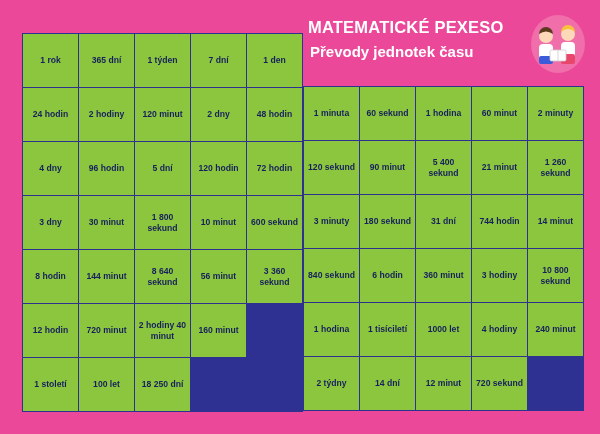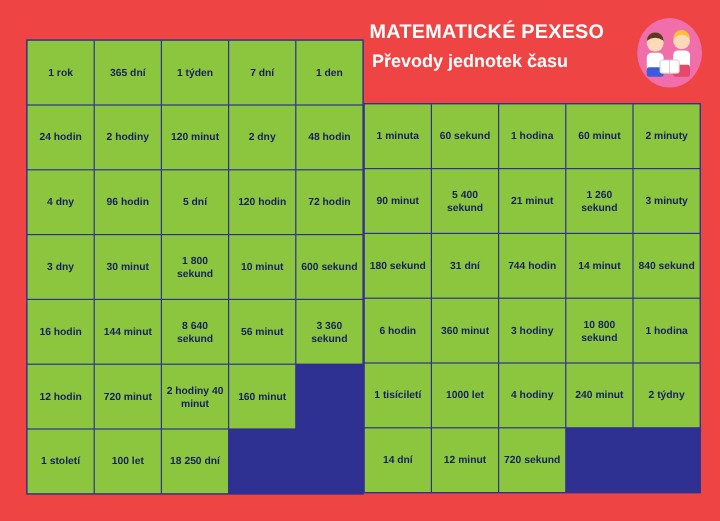--- a/index.html
+++ b/index.html
@@ -9,21 +9,21 @@
   body {
     width: 600px;
     height: 434px;
     background: #ffffff;
     font-family: "Liberation Sans", sans-serif;
   }
   .page {
     position: relative;
     width: 600px;
     height: 434px;
-    background: #ef4444;
+    background: #ec4899;
     overflow: hidden;
     box-sizing: border-box;
   }
 
   
   .header {
     position: absolute;
     left: 300px;
     top: 10px;
     width: 290px;
@@ -140,40 +140,41 @@
       <div class="cell">4 dny</div>
       <div class="cell">96 hodin</div>
       <div class="cell">5 dní</div>
       <div class="cell">120 hodin</div>
       <div class="cell">72 hodin</div>
       <div class="cell">3 dny</div>
       <div class="cell">30 minut</div>
       <div class="cell">1 800 sekund</div>
       <div class="cell">10 minut</div>
       <div class="cell">600 sekund</div>
-      <div class="cell">16 hodin</div>
+      <div class="cell">8 hodin</div>
       <div class="cell">144 minut</div>
       <div class="cell">8 640 sekund</div>
       <div class="cell">56 minut</div>
       <div class="cell">3 360 sekund</div>
       <div class="cell">12 hodin</div>
       <div class="cell">720 minut</div>
       <div class="cell">2 hodiny 40 minut</div>
       <div class="cell">160 minut</div>
       <div class="cell empty"></div>
       <div class="cell">1 století</div>
       <div class="cell">100 let</div>
       <div class="cell">18 250 dní</div>
     </div>
   <div class="grid right">
       <div class="cell">1 minuta</div>
       <div class="cell">60 sekund</div>
       <div class="cell">1 hodina</div>
       <div class="cell">60 minut</div>
       <div class="cell">2 minuty</div>
+      <div class="cell">120 sekund</div>
       <div class="cell">90 minut</div>
       <div class="cell">5 400 sekund</div>
       <div class="cell">21 minut</div>
       <div class="cell">1 260 sekund</div>
       <div class="cell">3 minuty</div>
       <div class="cell">180 sekund</div>
       <div class="cell">31 dní</div>
       <div class="cell">744 hodin</div>
       <div class="cell">14 minut</div>
       <div class="cell">840 sekund</div>

